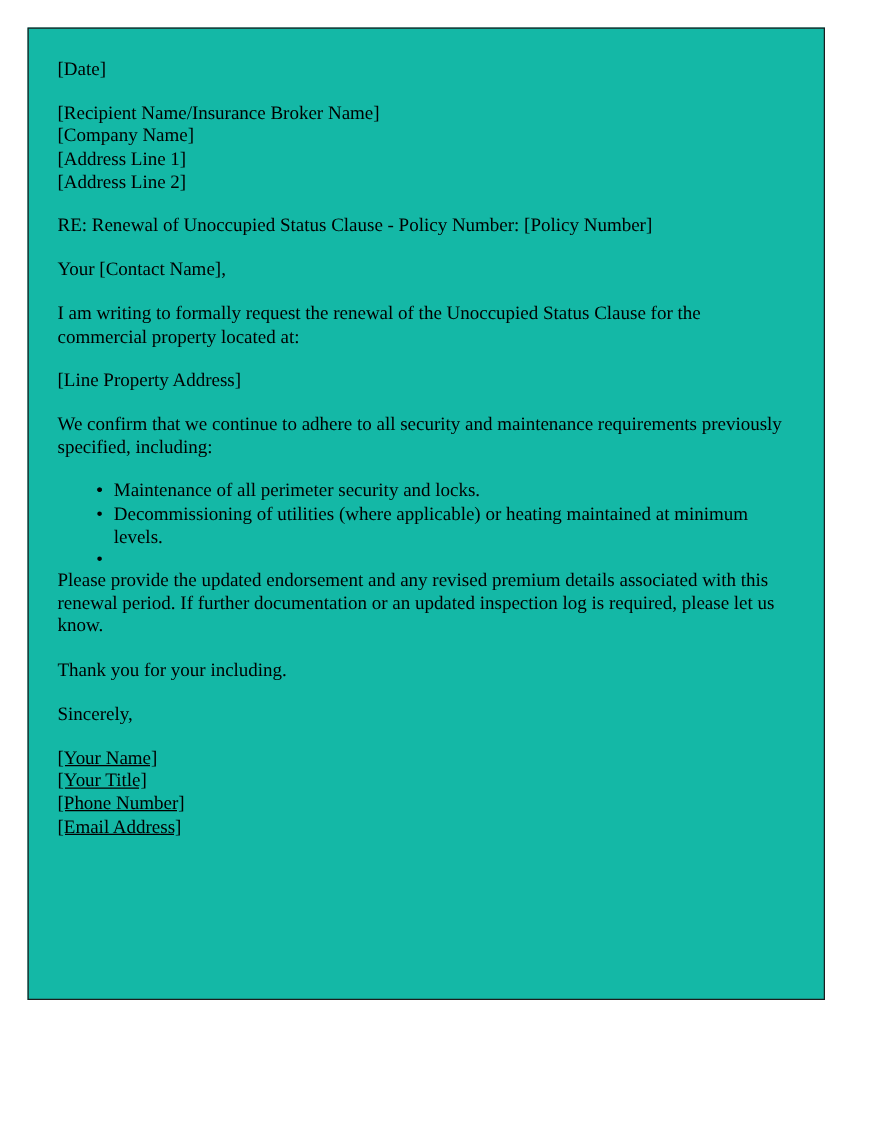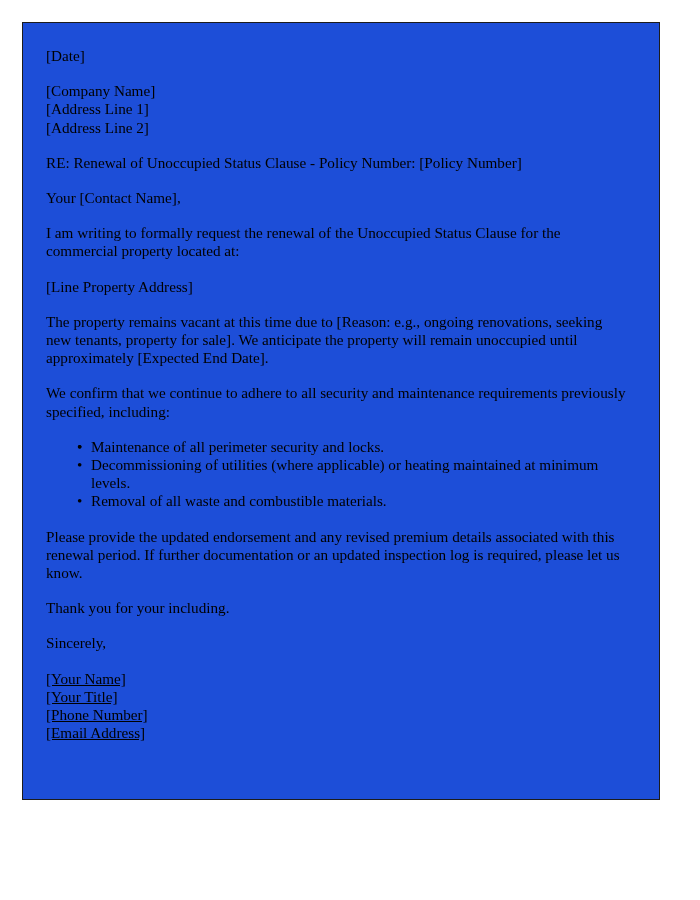--- a/index.html
+++ b/index.html
@@ -16,21 +16,21 @@
   }
 
   .page-frame {
     position: absolute;
     left: 22px;
     top: 22px;
     width: 638px;
     height: 778px;
     border: 1.5px solid #1c1c1c;
     box-sizing: border-box;
-    background: #1d4ed8;
+    background: #14b8a6;
   }
 
   .letter-body {
     position: absolute;
     left: 23px;
     top: 24px;
     width: 585px;
   }
 
   .block {
@@ -71,52 +71,51 @@
 </style>
 </head>
 <body>
 
 <div class="page-frame">
   <div class="letter-body">
 
     <p class="block">[Date]</p>
 
     <p class="block">
+      <span class="line">[Recipient Name/Insurance Broker Name]</span>
       <span class="line">[Company Name]</span>
       <span class="line">[Address Line 1]</span>
       <span class="line">[Address Line 2]</span>
     </p>
 
     <p class="subject-line">RE: Renewal of Unoccupied Status Clause - Policy Number: [Policy Number]</p>
 
     <p class="block">Your [Contact Name],</p>
 
     <p class="block">I am writing to formally request the renewal of the Unoccupied Status Clause for the commercial property located at:</p>
 
     <p class="block">[Line Property Address]</p>
 
-    <p class="block">The property remains vacant at this time due to [Reason: e.g., ongoing renovations, seeking new tenants, property for sale]. We anticipate the property will remain unoccupied until approximately [Expected End Date].</p>
 
     <p class="block">We confirm that we continue to adhere to all security and maintenance requirements previously specified, including:</p>
 
     <ul class="bullet-list">
       <li>
         <span class="bullet-dot">•</span>
       </li>
       <li>
         <span class="bullet-dot">•</span>
         <span>Maintenance of all perimeter security and locks.</span>
       </li>
       <li>
         <span class="bullet-dot">•</span>
         <span>Decommissioning of utilities (where applicable) or heating maintained at minimum levels.</span>
       </li>
       <li>
         <span class="bullet-dot">•</span>
-        <span>Removal of all waste and combustible materials.</span>
       </li>
     </ul>
 
     <p class="block">Please provide the updated endorsement and any revised premium details associated with this renewal period. If further documentation or an updated inspection log is required, please let us know.</p>
 
     <p class="block">Thank you for your including.</p>
 
     <p class="block">Sincerely,</p>
 
     <p class="block">

